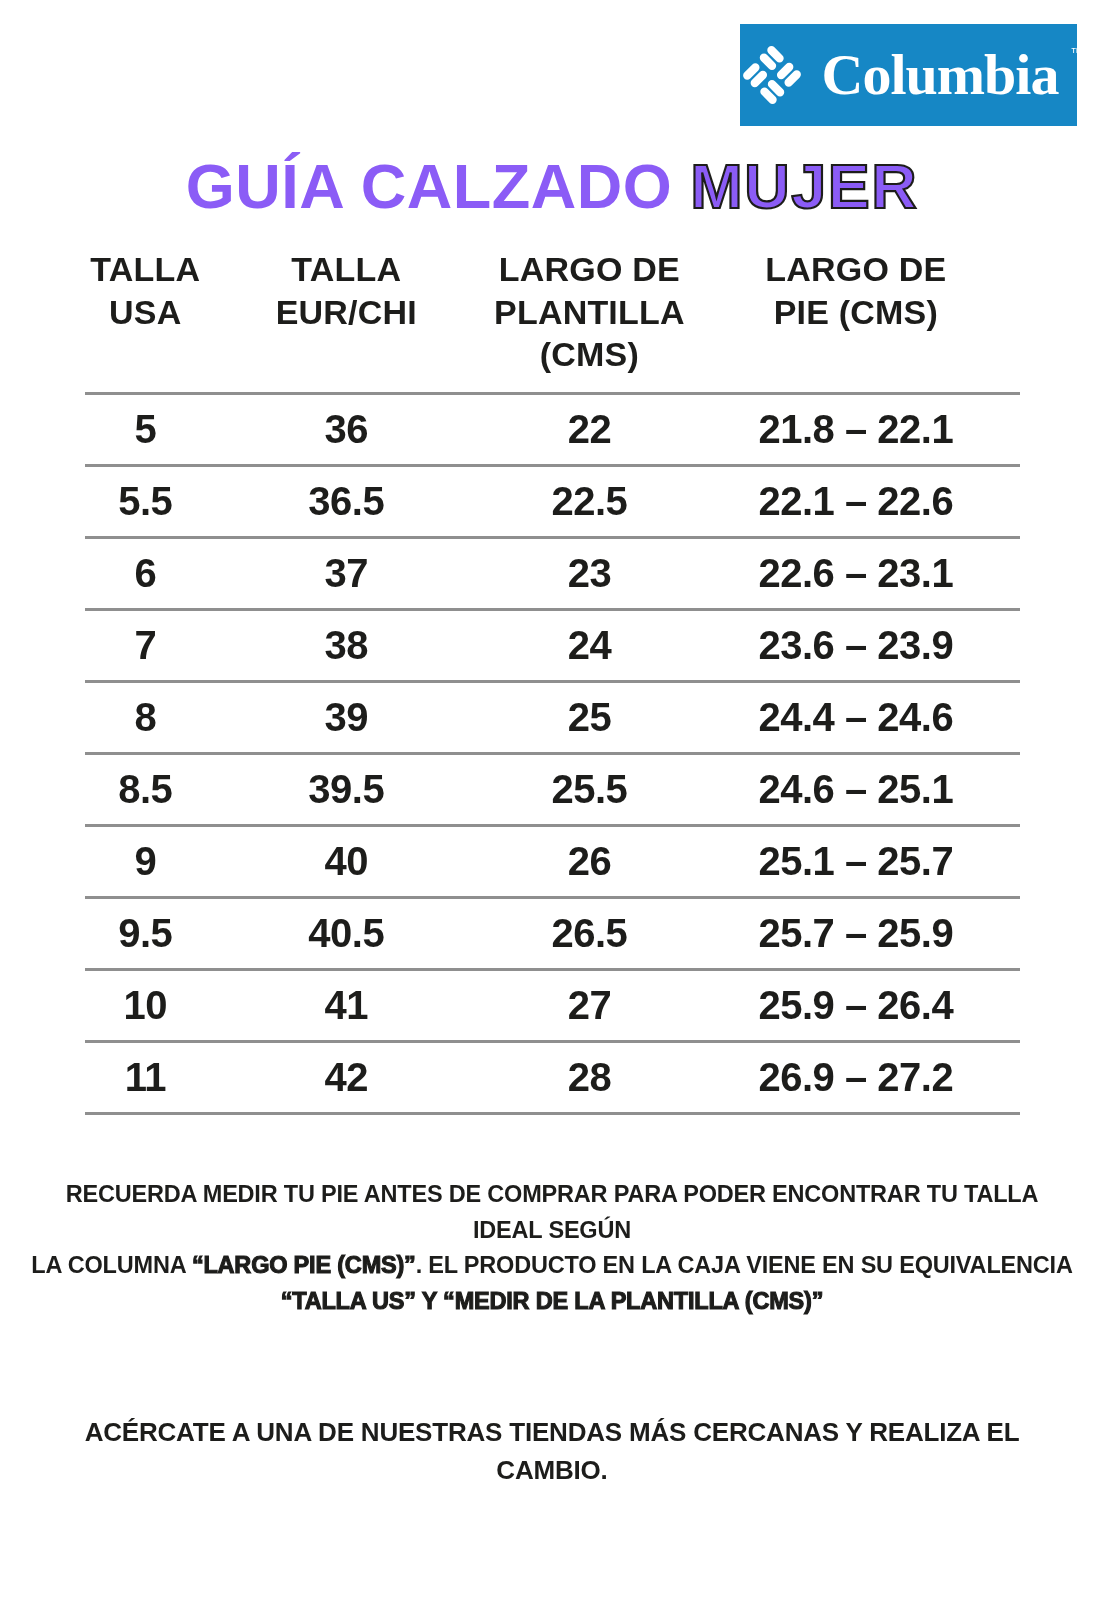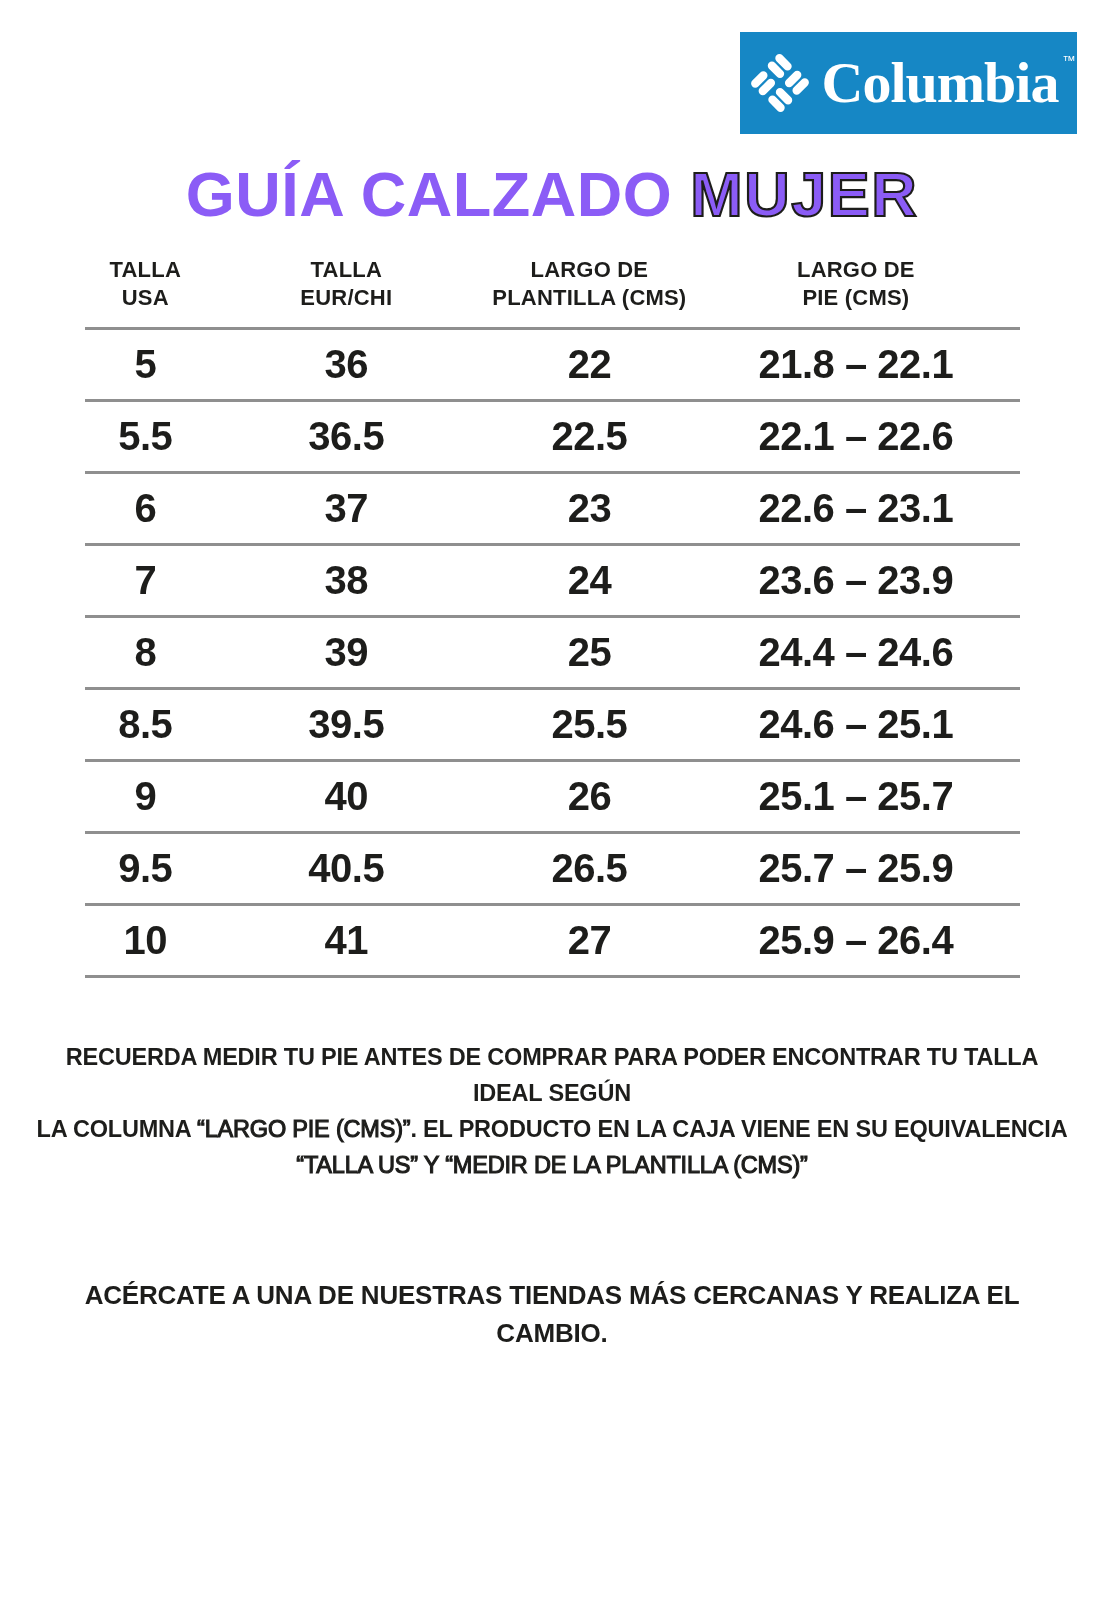--- a/index.html
+++ b/index.html
@@ -11,22 +11,21 @@
     font-family: "Liberation Sans", sans-serif;
     overflow: hidden;
   }
 
   
   .logo-row { display: flex; justify-content: flex-end; padding: 24px 27px 0 0; }
   .logo-box {
     width: 337px; height: 102px;
     background: #1687C5;
     display: flex; align-items: center; justify-content: center;
-    gap: 4px;
-    margin-top: 8px;
+    gap: 12px;
   }
   .logo-mark { flex: 0 0 auto; }
   .logo-text {
     color: #ffffff;
     font-family: "Liberation Serif", serif;
     font-weight: 700;
     font-size: 58px;
     letter-spacing: -1px;
     line-height: 1;
   }
@@ -55,21 +54,21 @@
     width: 935px;
     margin: 26px auto 0 auto;
     border-collapse: collapse;
     table-layout: fixed;
   }
   .size-table col.c1 { width: 13%; }
   .size-table col.c2 { width: 30%; }
   .size-table col.c3 { width: 22%; }
   .size-table col.c4 { width: 35%; }
   .size-table th {
-    font-size: 22px;
+    font-size: 34px;
     font-weight: 700;
     line-height: 1.25;
     white-space: pre-line;
     vertical-align: top;
     padding: 0 0 16px 0;
     border-bottom: 3px solid #8f8f8f;
     letter-spacing: 0.2px;
   }
   .size-table td {
     font-size: 40px;
@@ -84,21 +83,21 @@
   
   .note {
     margin: 62px 30px 0 30px;
     text-align: center;
     font-size: 23.5px;
     font-weight: 700;
     line-height: 1.52;
     letter-spacing: -0.2px;
   }
   .note-line { display: block; }
-  .xbold { font-weight: 400; text-align: center; -webkit-text-stroke: 1.1px #1d1d1b; }
+  .xbold { font-weight: 700; text-align: center; -webkit-text-stroke: 1.1px #1d1d1b; }
 
   
   .cta {
     margin: 94px 30px 0 30px;
     text-align: center;
     font-size: 26px;
     font-weight: 700;
     line-height: 1.45;
     letter-spacing: -0.2px;
   }
@@ -197,20 +196,26 @@
         <td>40.5</td>
         <td>26.5</td>
         <td>25.7 – 25.9</td>
       </tr>
       <tr>
         <td>10</td>
         <td>41</td>
         <td>27</td>
         <td>25.9 – 26.4</td>
       </tr>
+      <tr>
+        <td>11</td>
+        <td>42</td>
+        <td>28</td>
+        <td>26.9 – 27.2</td>
+      </tr>
     </tbody>
   </table>
 
   <p class="note">
     <span class="note-line">RECUERDA MEDIR TU PIE ANTES DE COMPRAR PARA PODER ENCONTRAR TU TALLA IDEAL SEGÚN</span>
     <span class="note-line"><span>LA COLUMNA </span><strong class="xbold">“LARGO PIE (CMS)”</strong><span>. EL PRODUCTO EN LA CAJA VIENE EN SU EQUIVALENCIA</span></span>
     <strong class="note-line xbold">“TALLA US” Y “MEDIR DE LA PLANTILLA (CMS)”</strong>
   </p>
 
   <p class="cta">

